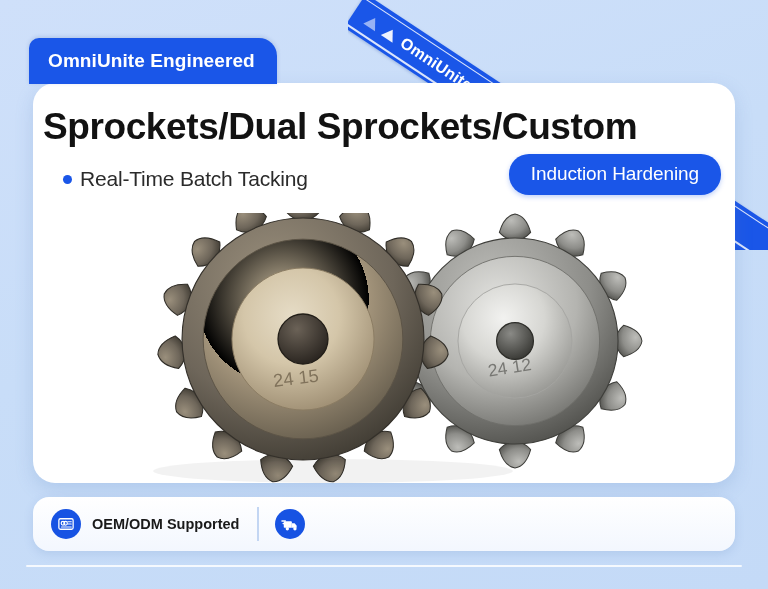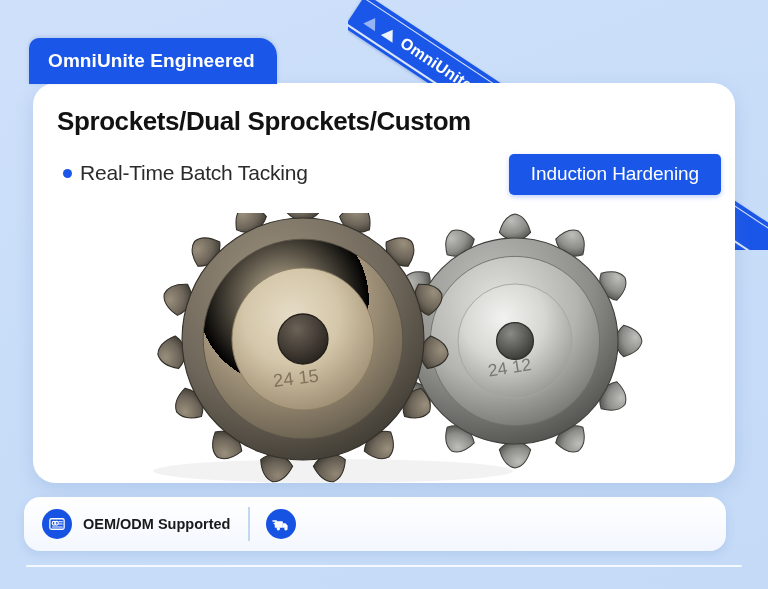--- a/index.html
+++ b/index.html
@@ -106,30 +106,30 @@
     background: #ffffff;
     border-radius: 22px;
     box-shadow: 0 6px 18px rgba(90,130,190,.22);
     z-index: 3;
     overflow: hidden;
   }
 
   .card-title {
     position: absolute;
     top: 23px;
-    left: 24px;
-    font-size: 26px;
+    left: 10px;
+    font-size: 37px;
     font-weight: bold;
     color: #121212;
     letter-spacing: -.4px;
   }
 
   .bullet-row {
     position: absolute;
-    top: 78px;
+    top: 84px;
     left: 30px;
     display: flex;
     align-items: center;
     gap: 8px;
   }
   .bullet-dot {
     width: 9px; height: 9px;
     border-radius: 50%;
     background: #1a56e8;
     flex: none;
@@ -141,39 +141,39 @@
   }
 
   .badge {
     position: absolute;
     top: 71px;
     right: 14px;
     background: #1a56e8;
     color: #ffffff;
     font-size: 19px;
     padding: 9px 22px 10px;
-    border-radius: 5px;
+    border-radius: 20px;
     letter-spacing: -.1px;
     box-shadow: 0 2px 5px rgba(26,86,232,.28);
   }
 
   
   .photo {
     position: absolute;
     top: 130px;
     left: 0;
     width: 702px;
     height: 270px;
   }
   .photo svg { display: block; width: 100%; height: 100%; }
 
   
   .featbar {
     position: absolute;
-    left: 24px;
+    left: 33px;
     top: 497px;
     width: 702px;
     height: 54px;
     background: linear-gradient(180deg, #ffffff 0%, #f3f7fe 100%);
     border-radius: 16px;
     box-shadow: 0 3px 10px rgba(90,130,190,.18);
     display: flex;
     align-items: center;
     z-index: 3;
   }

